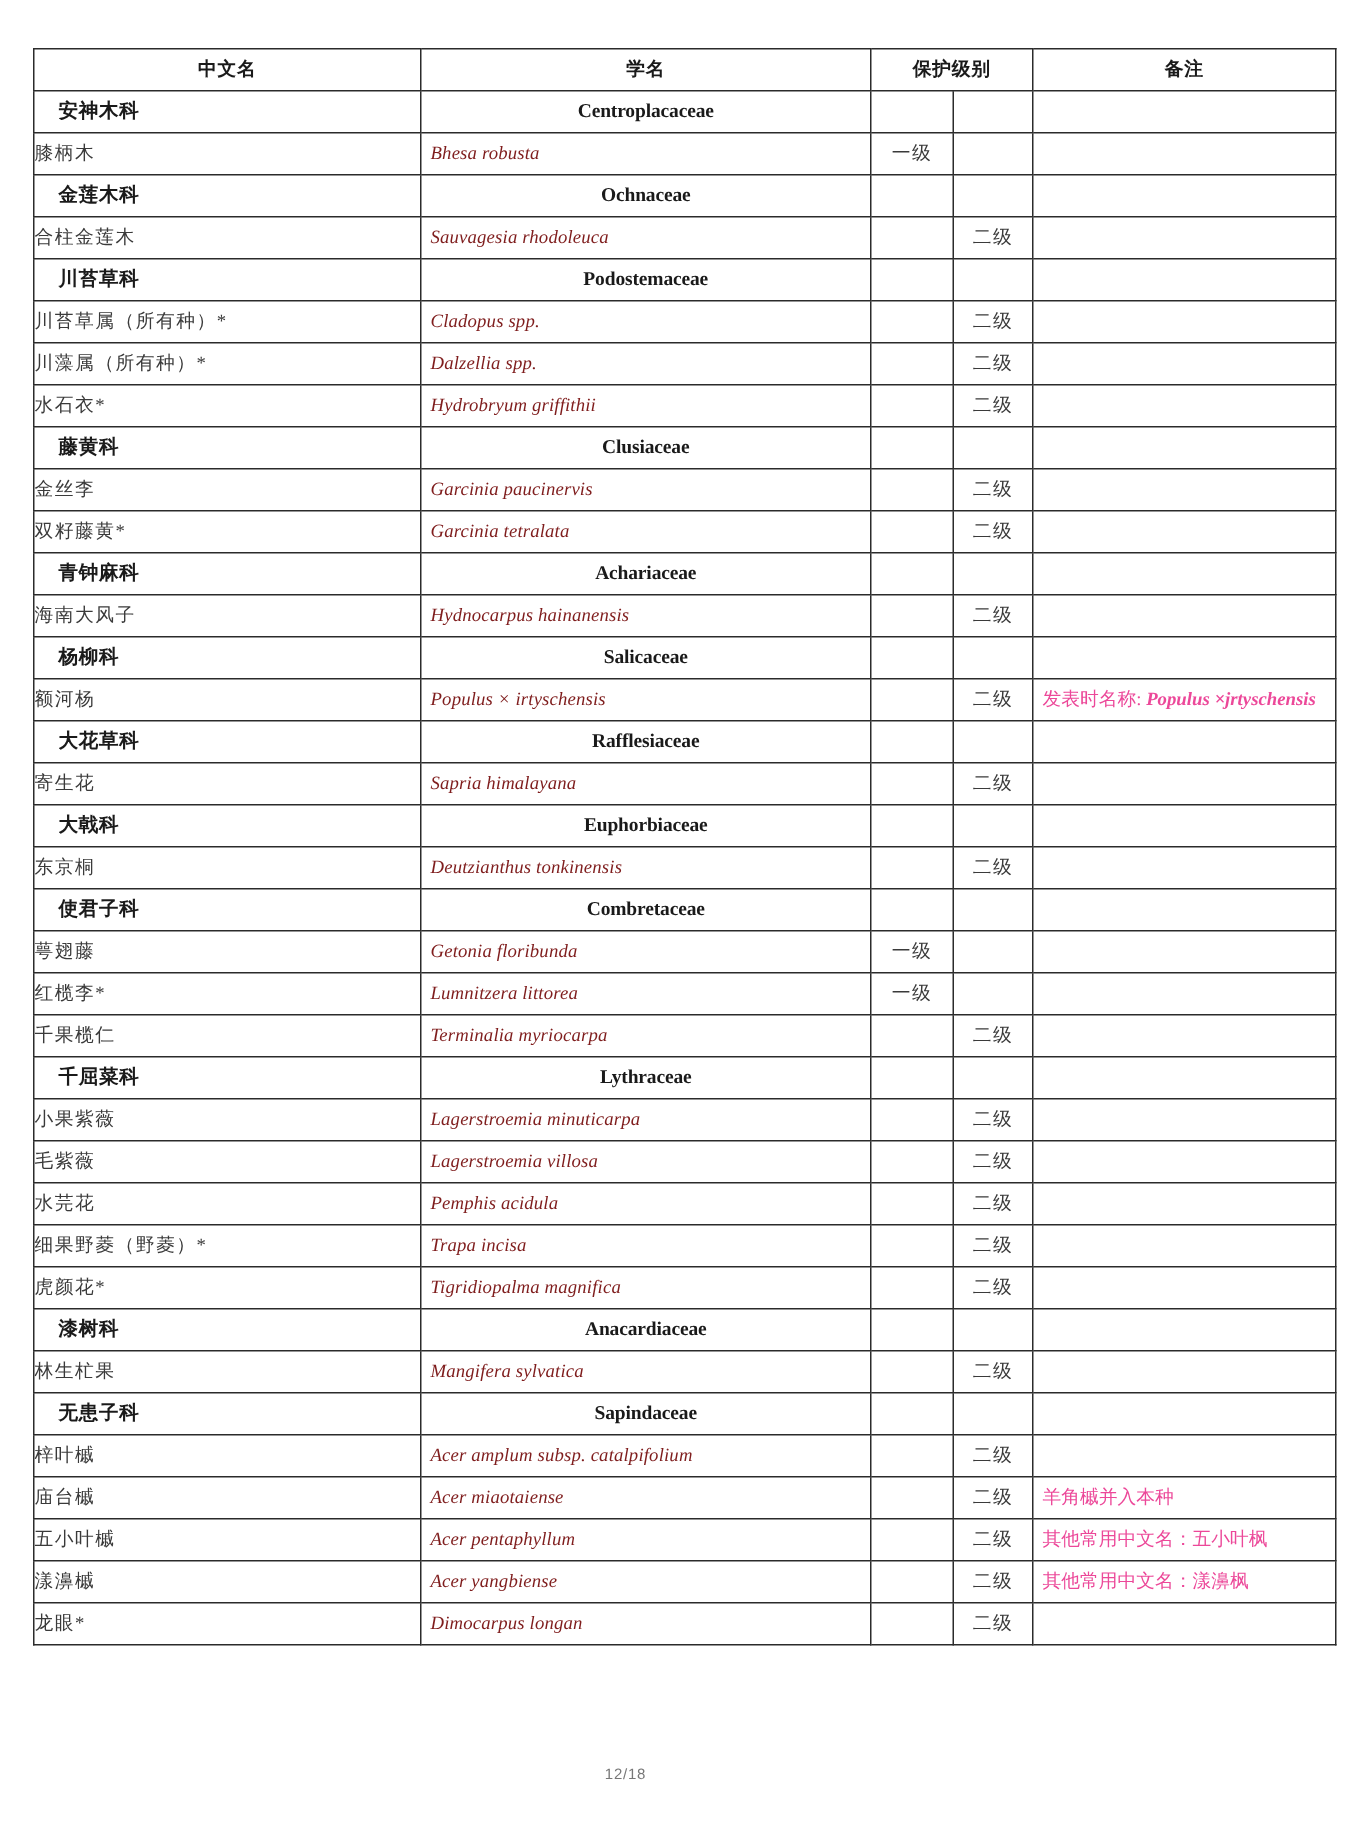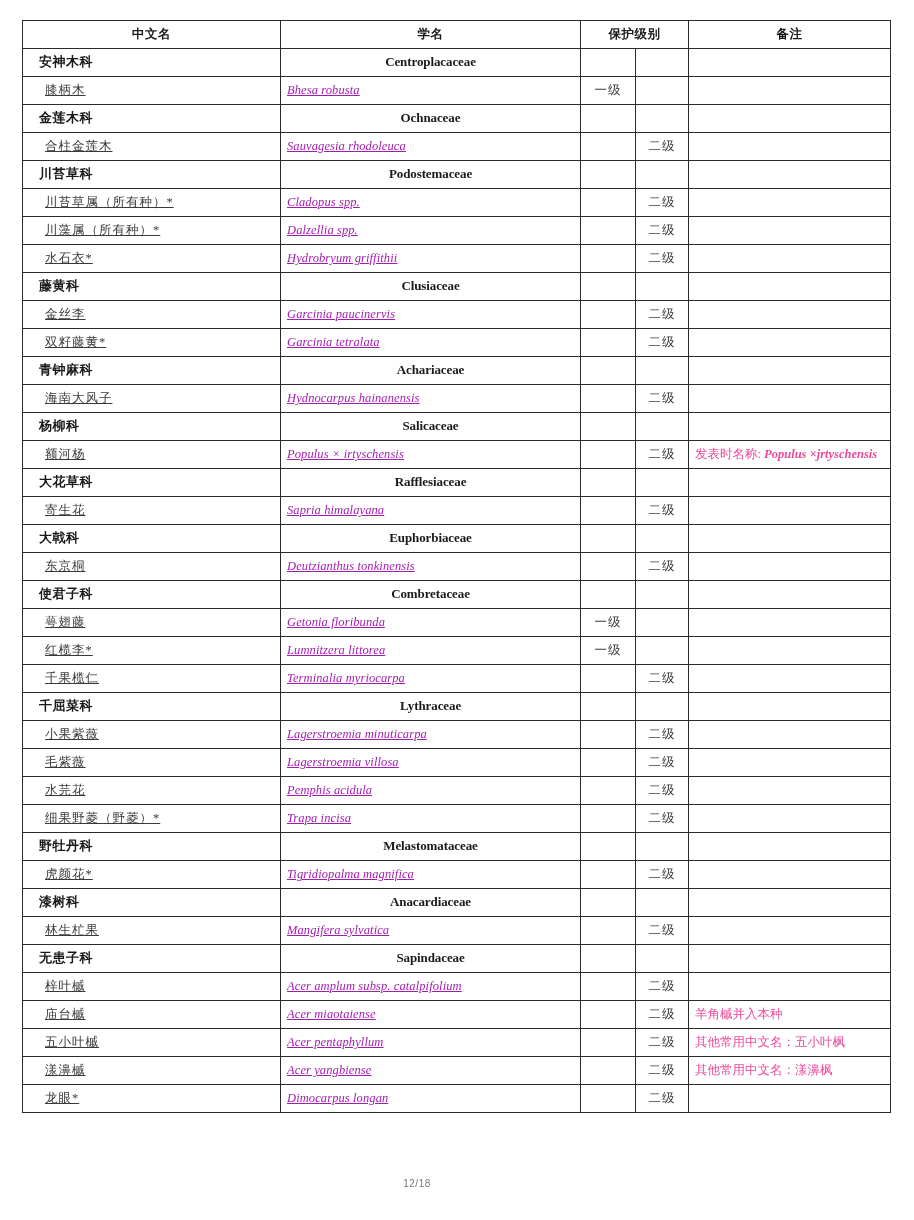--- a/index.html
+++ b/index.html
@@ -12,21 +12,21 @@
     height: 1220px;
     font-family: "Liberation Serif", "DejaVu Serif", serif;
     color: #1a1a1a;
     position: relative;
     overflow: hidden;
   }
 
   .page {
     position: absolute;
     left: 22px;
-    top: 20px;
+    top: 32px;
     width: 868px;
   }
 
   table.species-table {
     border-collapse: collapse;
     table-layout: fixed;
     width: 868px;
     background: #fff;
   }
 
@@ -73,30 +73,28 @@
   tr.family td.sci-name {
     font-style: normal;
     font-weight: bold;
     font-family: "Liberation Serif", "DejaVu Serif", serif;
     letter-spacing: -0.1px;
     text-align: center;
   }
 
   
   tr.species td.cn-name {
-    padding-left: 22px;
+    padding-left: 0;
     letter-spacing: 1px;
     color: #3a3a3a;
-    text-decoration: underline;
   }
   tr.species td.sci-name {
     font-style: italic;
     letter-spacing: 0.1px;
-    color: #a21caf;
-    text-decoration: underline;
+    color: #7f1d1d;
   }
 
   td.level {
     text-align: center;
     letter-spacing: 1px;
     color: #3a3a3a;
     font-size: 12px;
   }
 
   td.note {
@@ -333,27 +331,20 @@
           <td class="level">二级</td>
           <td class="note"></td>
         </tr>
         <tr class="species">
           <td class="cn-name">细果野菱（野菱）*</td>
           <td class="sci-name">Trapa incisa</td>
           <td class="level"></td>
           <td class="level">二级</td>
           <td class="note"></td>
         </tr>
-        <tr class="family">
-          <td class="cn-name">野牡丹科</td>
-          <td class="sci-name">Melastomataceae</td>
-          <td class="level"></td>
-          <td class="level"></td>
-          <td class="note"></td>
-        </tr>
         <tr class="species">
           <td class="cn-name">虎颜花*</td>
           <td class="sci-name">Tigridiopalma magnifica</td>
           <td class="level"></td>
           <td class="level">二级</td>
           <td class="note"></td>
         </tr>
         <tr class="family">
           <td class="cn-name">漆树科</td>
           <td class="sci-name">Anacardiaceae</td>

